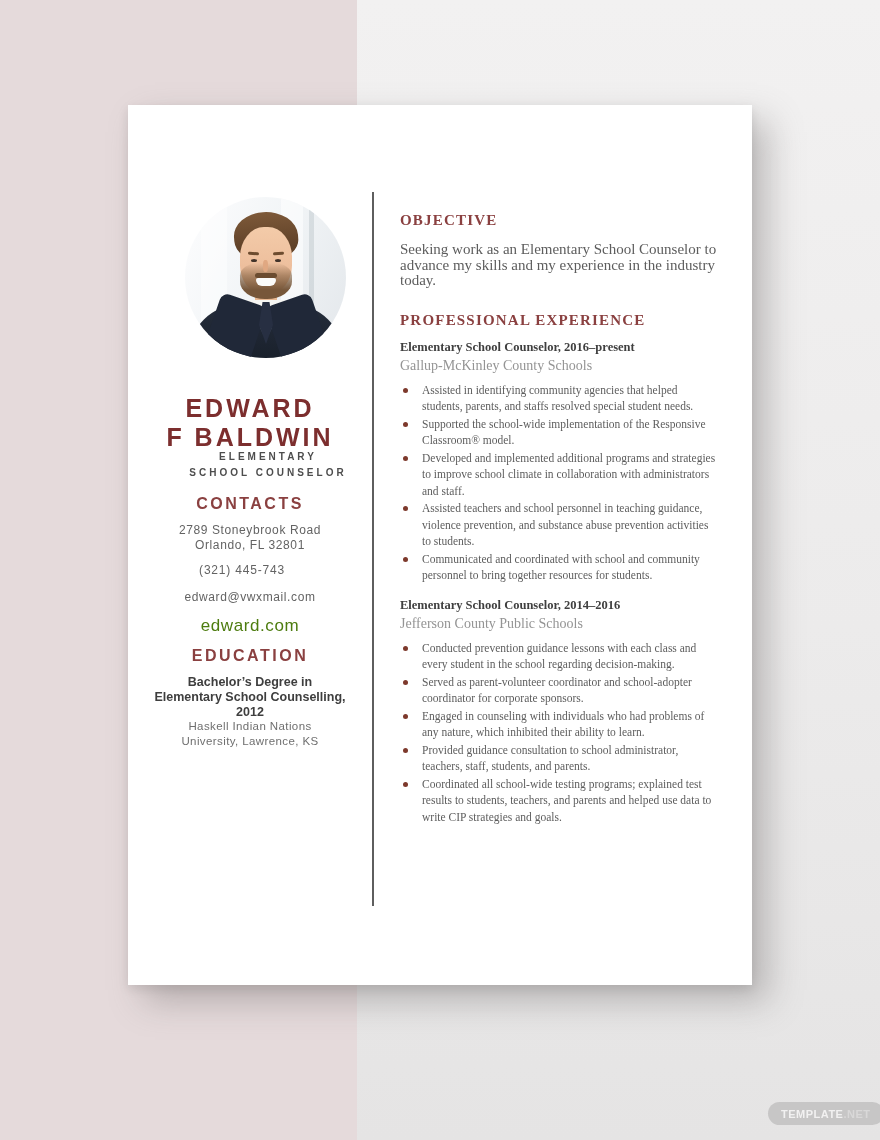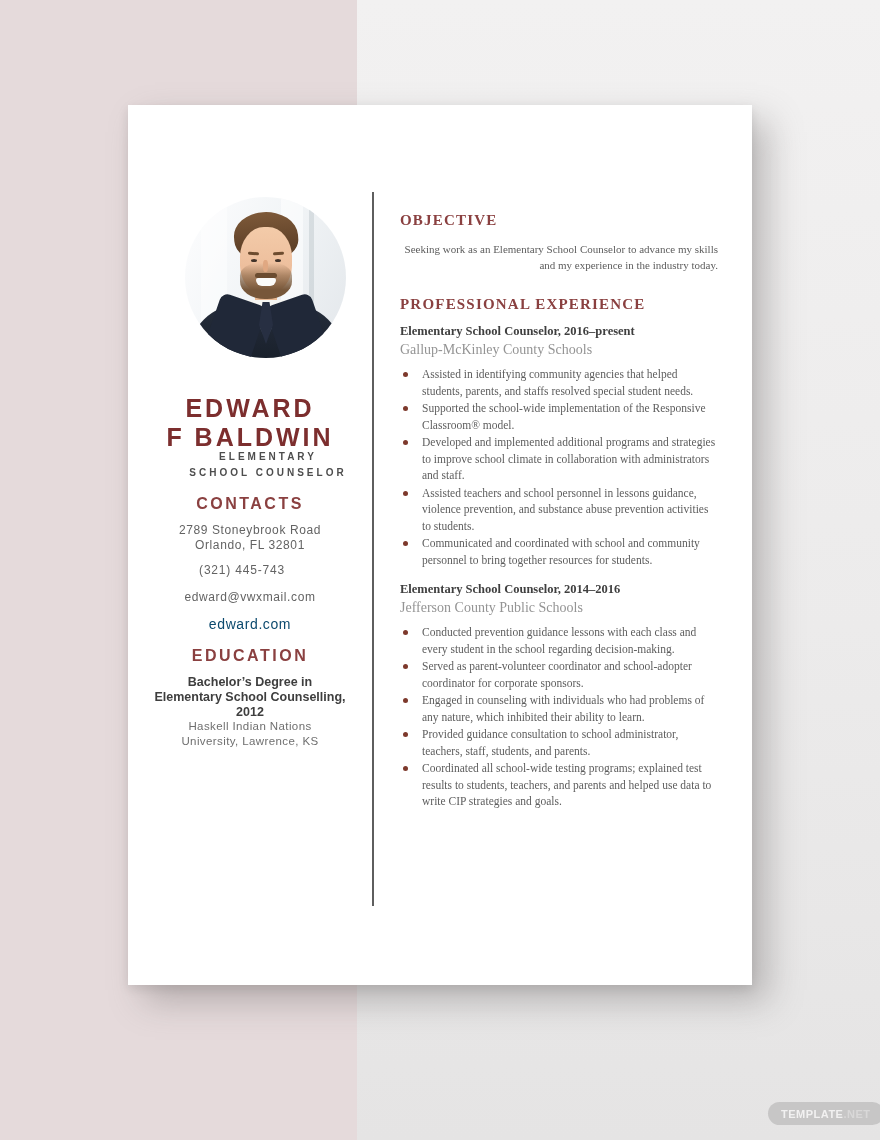--- a/index.html
+++ b/index.html
@@ -50,32 +50,32 @@
   .name { position:absolute; top:289px; width:244px; color:#7c2e2e; font-size:25px; font-weight:bold;
           letter-spacing:3px; line-height:29px; }
   .person-title { position:absolute; top:344px; width:244px; color:#4d4d4d; font-size:10px; font-weight:bold;
           letter-spacing:3px; line-height:16px;padding-left:36px; }
   .side-heading { position:absolute; width:244px; color:#8a4040; font-size:16px; font-weight:bold; letter-spacing:2.5px; }
   .contacts-heading { top:390px; }
   .education-heading { top:542px; }
   .address { position:absolute; top:418px; width:244px; color:#636363; font-size:12px; line-height:15px; letter-spacing:0.6px; }
   .phone   { position:absolute; top:458px; width:228px; color:#636363; font-size:12px; letter-spacing:0.8px; }
   .email   { position:absolute; top:485px; width:244px; color:#636363; font-size:12px; letter-spacing:0.6px; }
-  .website { position:absolute; top:511px; width:244px; color:#0c4a6e; font-size:14px; letter-spacing:0.6px; }
+  .website { position:absolute; top:511px; width:244px; color:#4d7c0f; font-size:17px; letter-spacing:0.6px; }
   .degree  { position:absolute; top:570px; width:244px; color:#3e3e3e; font-size:12.5px; font-weight:bold; line-height:15px; }
   .school  { position:absolute; top:614px; width:244px; color:#6f6f6f; font-size:11.5px; line-height:14.5px; letter-spacing:0.4px; }
 
   .divider { position:absolute; left:244px; top:87px; width:1.5px; height:714px; background:#5e5e5e; }
 
   
   .right-col { position:absolute; left:272px; top:107px; width:318px;font-family:Liberation Serif, serif; }
   .r-heading { color:#8a4040; font-size:15px; font-weight:bold; letter-spacing:1.2px; }
   .objective-heading { margin-bottom:13px; }
   .experience-heading { margin-top:23px; margin-bottom:11px; }
-  .objective-text { color:#5d5d5d; font-size:11px; line-height:15.5px;text-align:right; }
+  .objective-text { color:#5d5d5d; font-size:15px; line-height:15.5px; }
   .job-title { color:#3f3f3f; font-size:12.5px; font-weight:bold; margin-bottom:3px; }
   .job-company { color:#949494; font-size:14px; margin-bottom:8px; }
   .bullets { list-style:none; margin-bottom:14px; }
   .bullets li { position:relative; padding-left:22px; color:#5d5d5d; font-size:11.5px; line-height:16.5px; margin-bottom:1px; }
   .bullets li::before { content:""; position:absolute; left:3px; top:6px; width:5px; height:5px; border-radius:50%; background:#7d392c; }
 
   
   .watermark {
     position:absolute; left:768px; top:1102px; height:23px; padding:0 13px; border-radius:12px;
     background:#c7c6c6; display:flex; align-items:center; font-size:11px; font-weight:bold; letter-spacing:0.5px;
@@ -157,21 +157,21 @@
 
     <div class="r-heading experience-heading">PROFESSIONAL EXPERIENCE</div>
 
     <div>
       <div class="job-title">Elementary School Counselor, 2016–present</div>
       <div class="job-company">Gallup-McKinley County Schools</div>
       <ul class="bullets">
         <li>Assisted in identifying community agencies that helped students, parents, and staffs resolved special student needs.</li>
         <li>Supported the school-wide implementation of the Responsive Classroom® model.</li>
         <li>Developed and implemented additional programs and strategies to improve school climate in collaboration with administrators and staff.</li>
-        <li>Assisted teachers and school personnel in lessons guidance, violence prevention, and substance abuse prevention activities to students.</li>
+        <li>Assisted teachers and school personnel in teaching guidance, violence prevention, and substance abuse prevention activities to students.</li>
         <li>Communicated and coordinated with school and community personnel to bring together resources for students.</li>
       </ul>
     </div>
 
     <div>
       <div class="job-title">Elementary School Counselor, 2014–2016</div>
       <div class="job-company">Jefferson County Public Schools</div>
       <ul class="bullets">
         <li>Conducted prevention guidance lessons with each class and every student in the school regarding decision-making.</li>
         <li>Served as parent-volunteer coordinator and school-adopter coordinator for corporate sponsors.</li>

